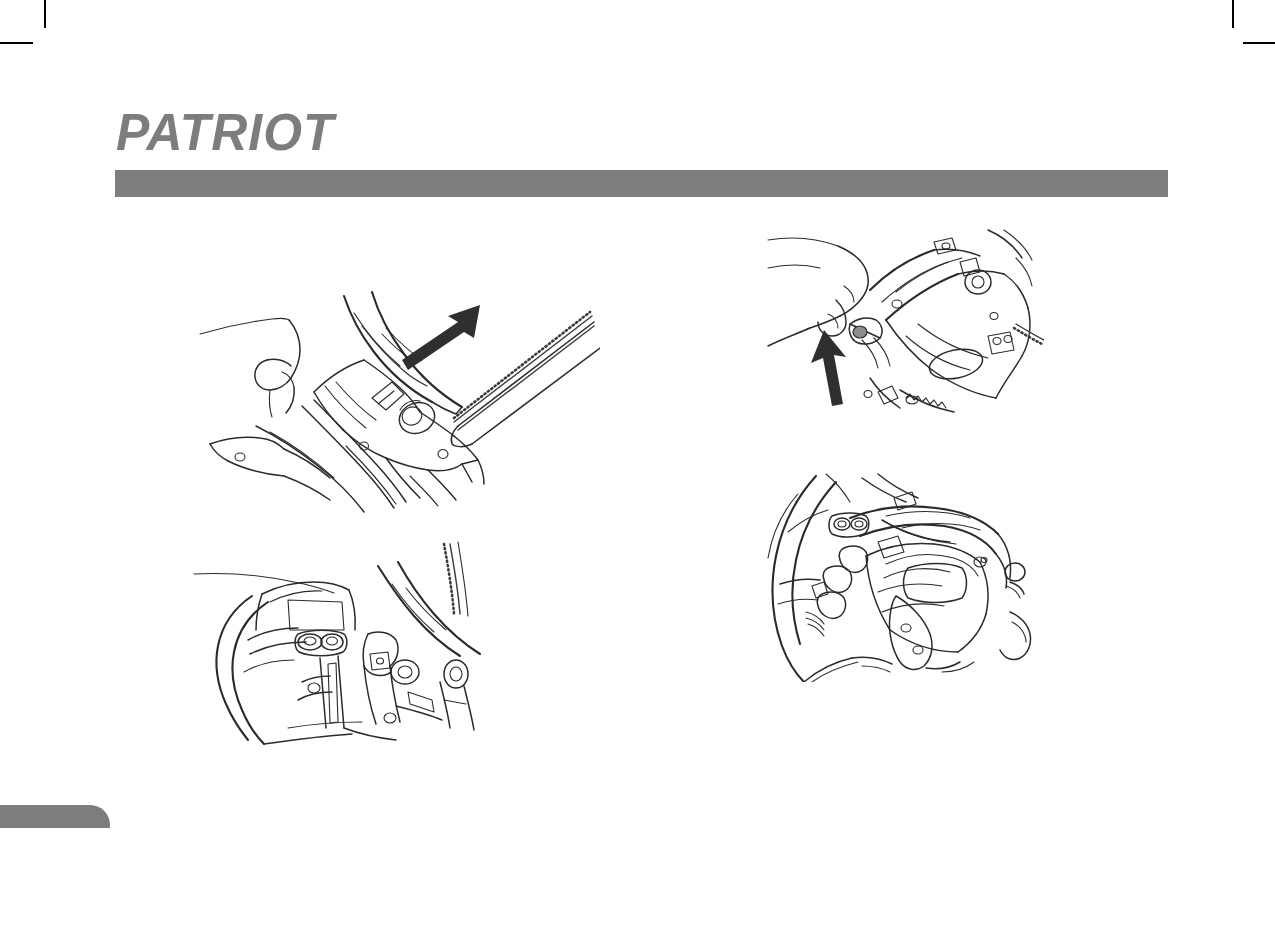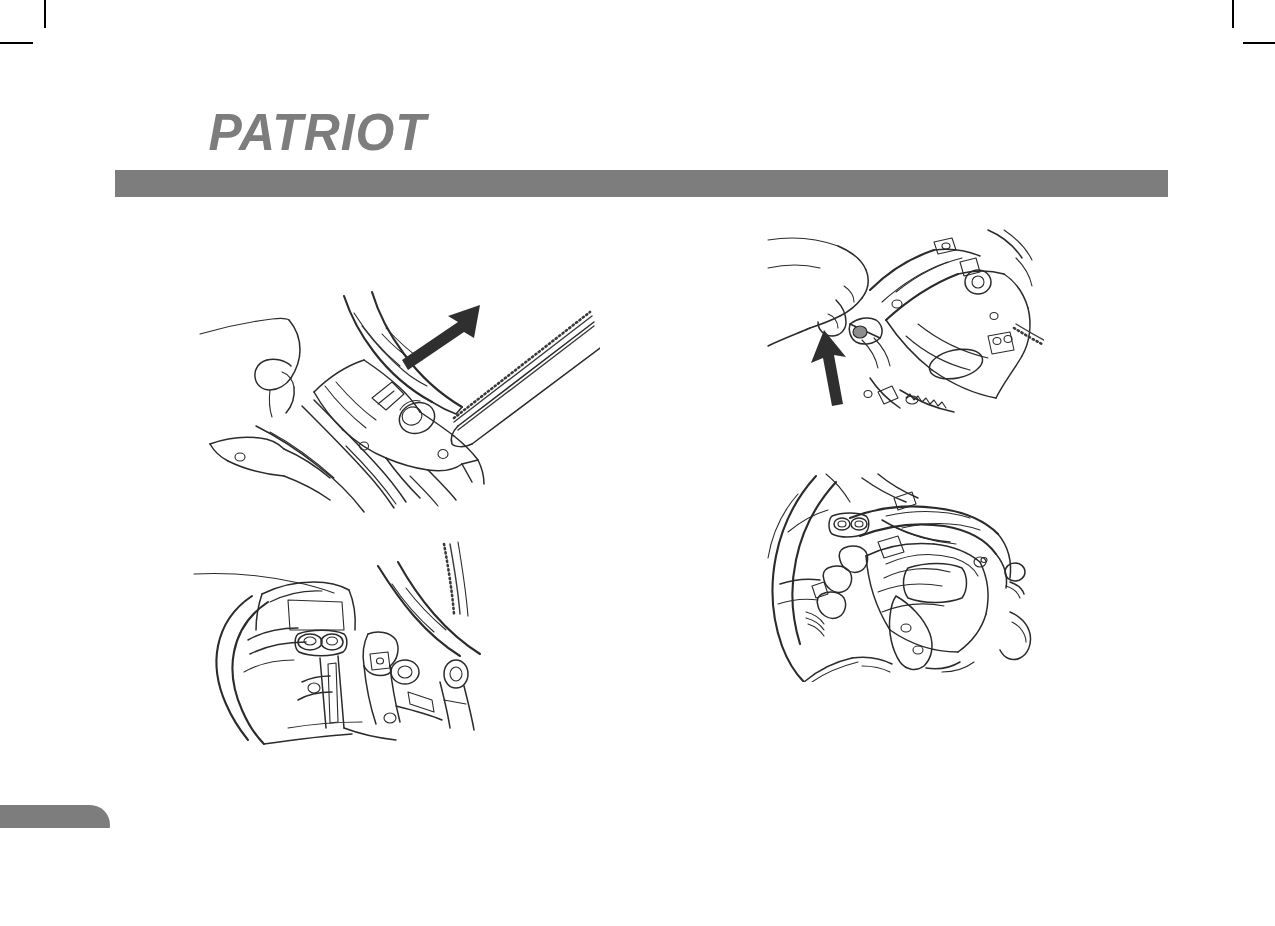--- a/index.html
+++ b/index.html
@@ -9,21 +9,20 @@
   }
   body {
     font-family: "Liberation Sans", sans-serif;
   }
   #page {
     position: relative;
     width: 1275px;
     height: 828px;
     background: #ffffff;
     overflow: hidden;
-    text-align: center;
   }
 
   
   .crop-mark {
     position: absolute;
     background: #000000;
   }
   .crop-v { width: 2px; }
   .crop-h { height: 2px; }
 

